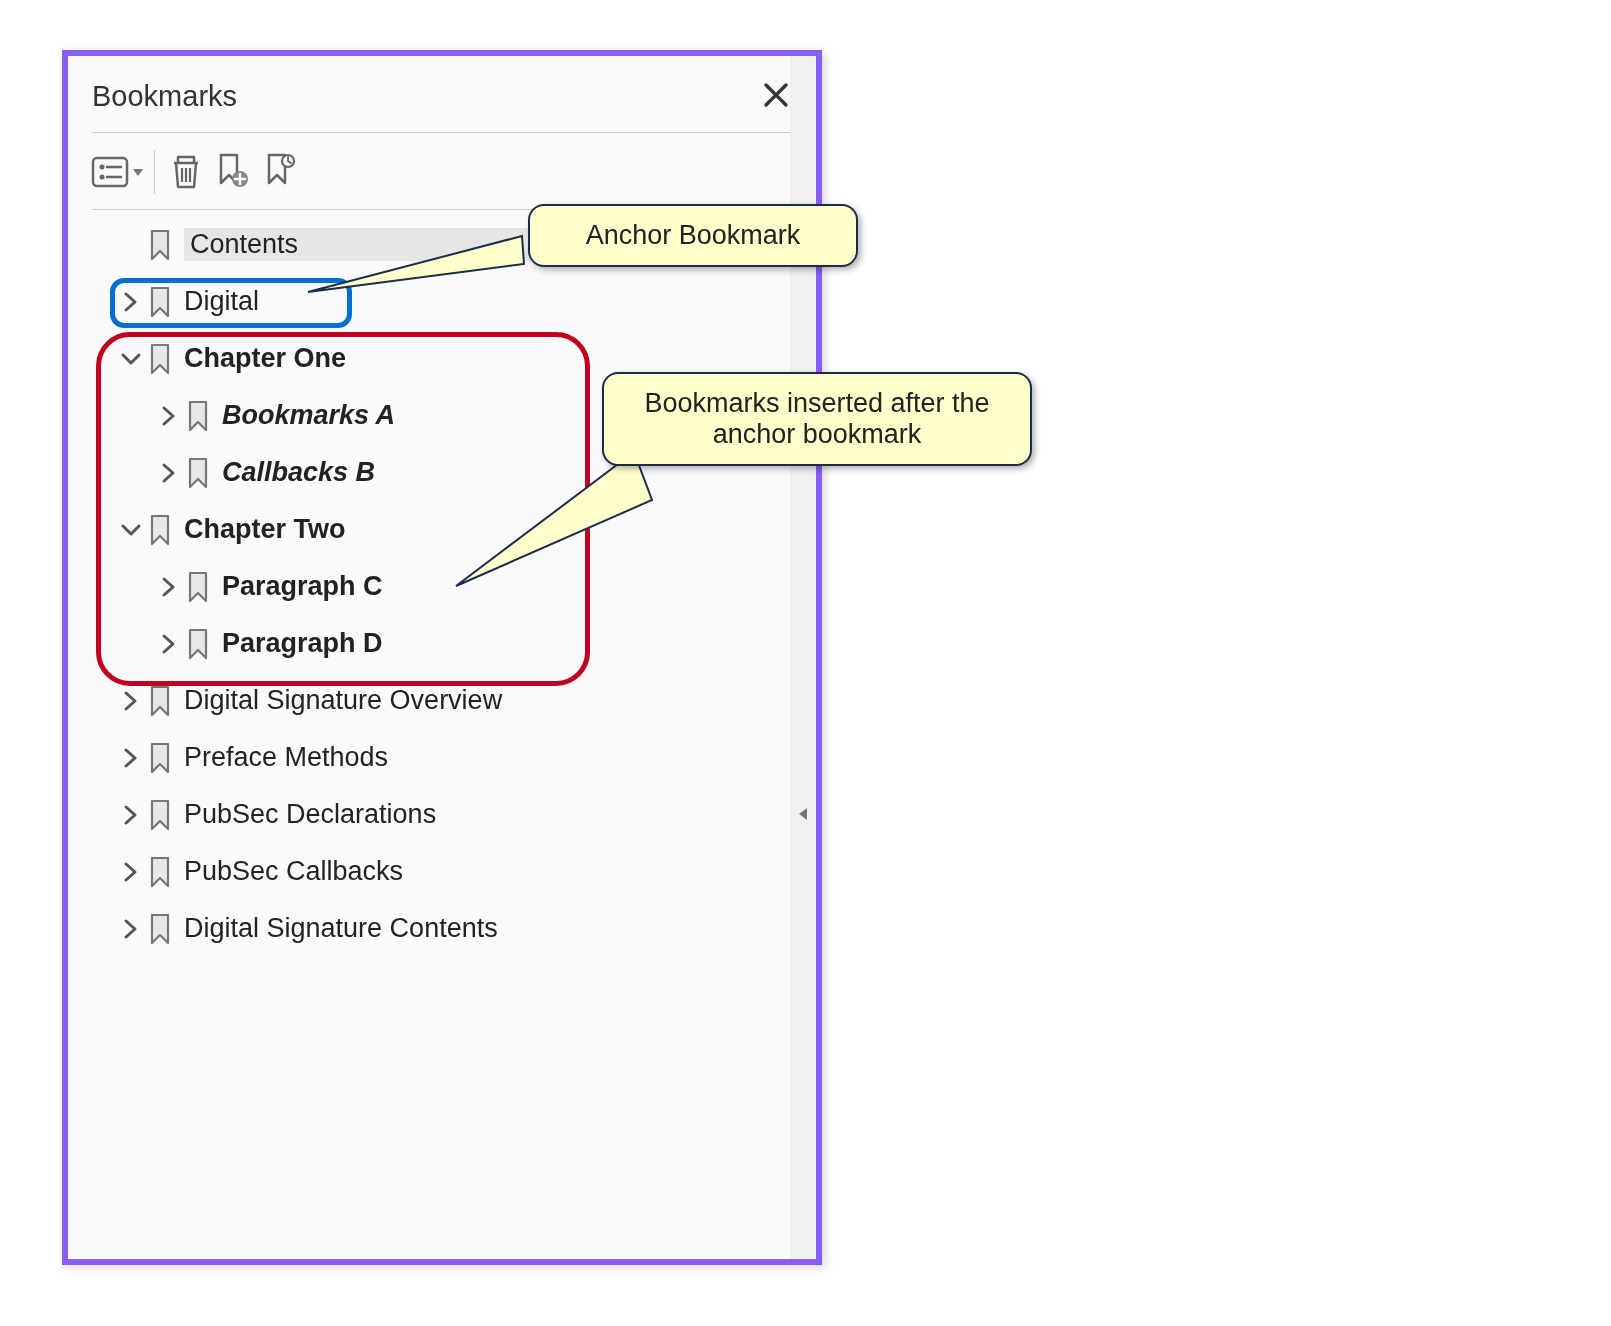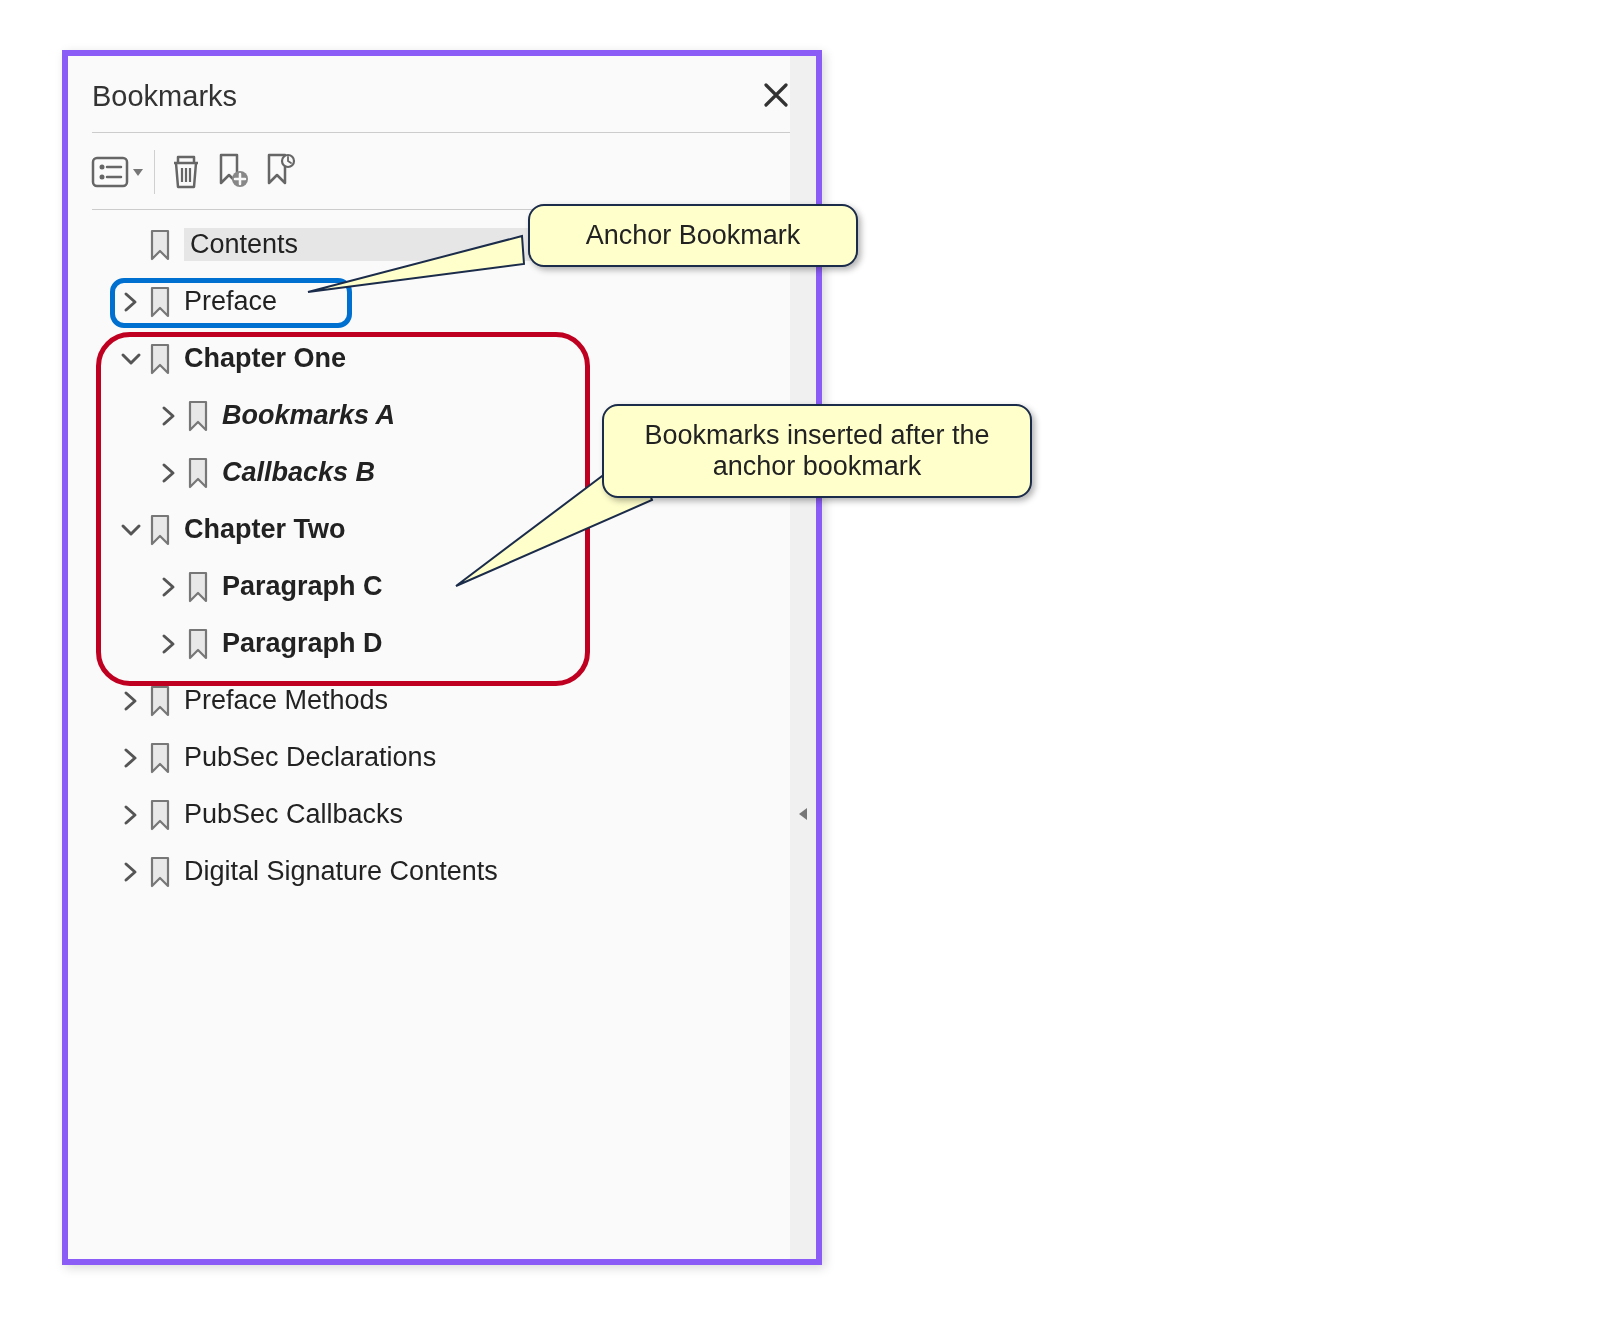--- a/index.html
+++ b/index.html
@@ -266,21 +266,21 @@
         <span class="expander">
           <svg width="22" height="22">
             <use href="#svg-chevron-right"></use>
           </svg>
         </span>
         <span class="bm-icon">
           <svg width="26" height="32">
             <use href="#svg-bookmark"></use>
           </svg>
         </span>
-        <span class="label">Preface</span>
+        <span class="label">Digital</span>
       </div>
       <div class="row indent1">
         <span class="expander">
           <svg width="22" height="22">
             <use href="#svg-chevron-down"></use>
           </svg>
         </span>
         <span class="bm-icon">
           <svg width="26" height="32">
             <use href="#svg-bookmark"></use>
@@ -345,20 +345,33 @@
           <svg width="22" height="22">
             <use href="#svg-chevron-right"></use>
           </svg>
         </span>
         <span class="bm-icon">
           <svg width="26" height="32">
             <use href="#svg-bookmark"></use>
           </svg>
         </span>
         <span class="label bold">Paragraph D</span>
+      </div>
+      <div class="row indent1">
+        <span class="expander">
+          <svg width="22" height="22">
+            <use href="#svg-chevron-right"></use>
+          </svg>
+        </span>
+        <span class="bm-icon">
+          <svg width="26" height="32">
+            <use href="#svg-bookmark"></use>
+          </svg>
+        </span>
+        <span class="label">Digital Signature Overview</span>
       </div>
       <div class="row indent1">
         <span class="expander">
           <svg width="22" height="22">
             <use href="#svg-chevron-right"></use>
           </svg>
         </span>
         <span class="bm-icon">
           <svg width="26" height="32">
             <use href="#svg-bookmark"></use>
@@ -414,15 +427,15 @@
 <svg class="callout-line" style="left:306px; top:234px; width:220px; height:60px;">
   <path d="M 216 2 L 2 58 L 218 30 Z"></path>
 </svg>
 <div class="callout" style="left:528px; top:204px; width:330px;">
   <span>Anchor Bookmark</span>
 </div>
 
 <svg class="callout-line" style="left:454px; top:450px; width:200px; height:140px;">
   <path d="M 180 2 L 2 136 L 198 50 Z"></path>
 </svg>
-<div class="callout" style="left:602px; top:404px; width:430px;">
+<div class="callout" style="left:602px; top:372px; width:430px;">
   <span>Bookmarks inserted after the anchor bookmark</span>
 </div>
 
 </body></html>

